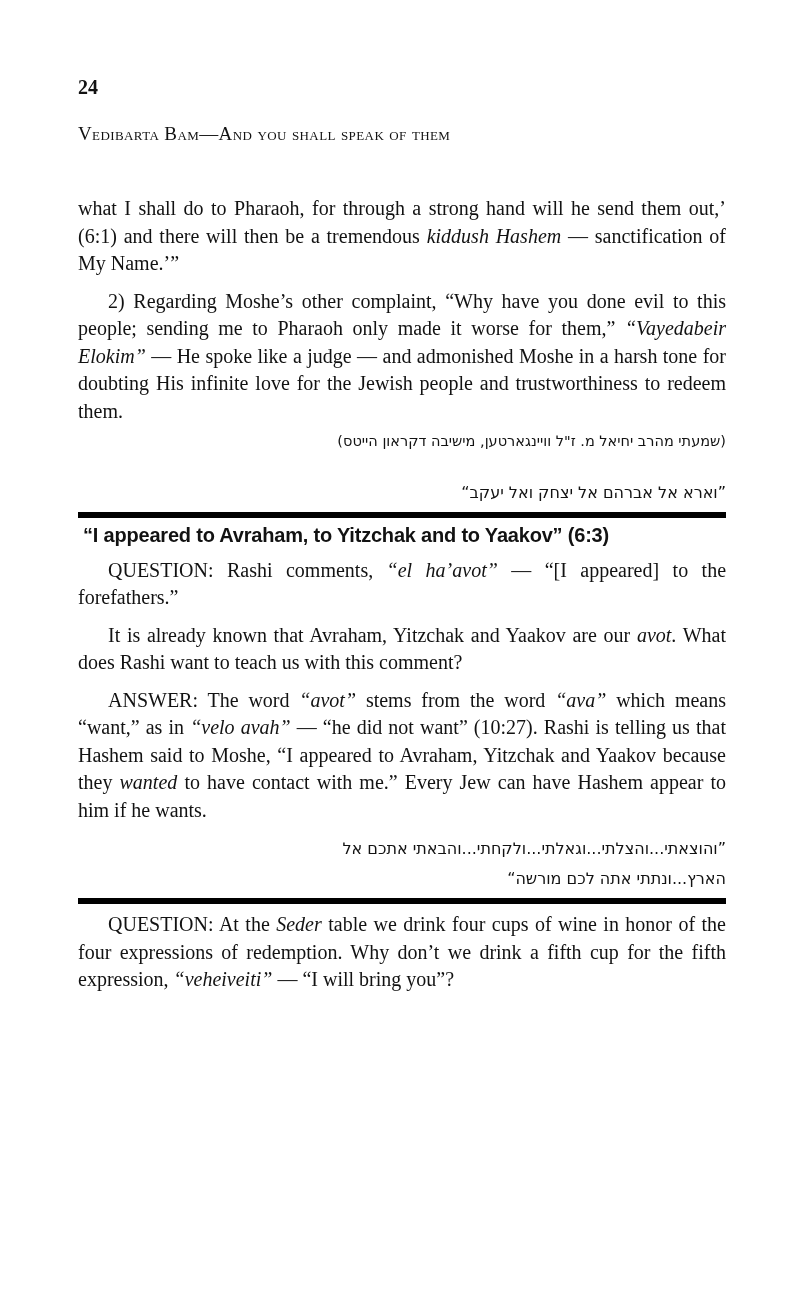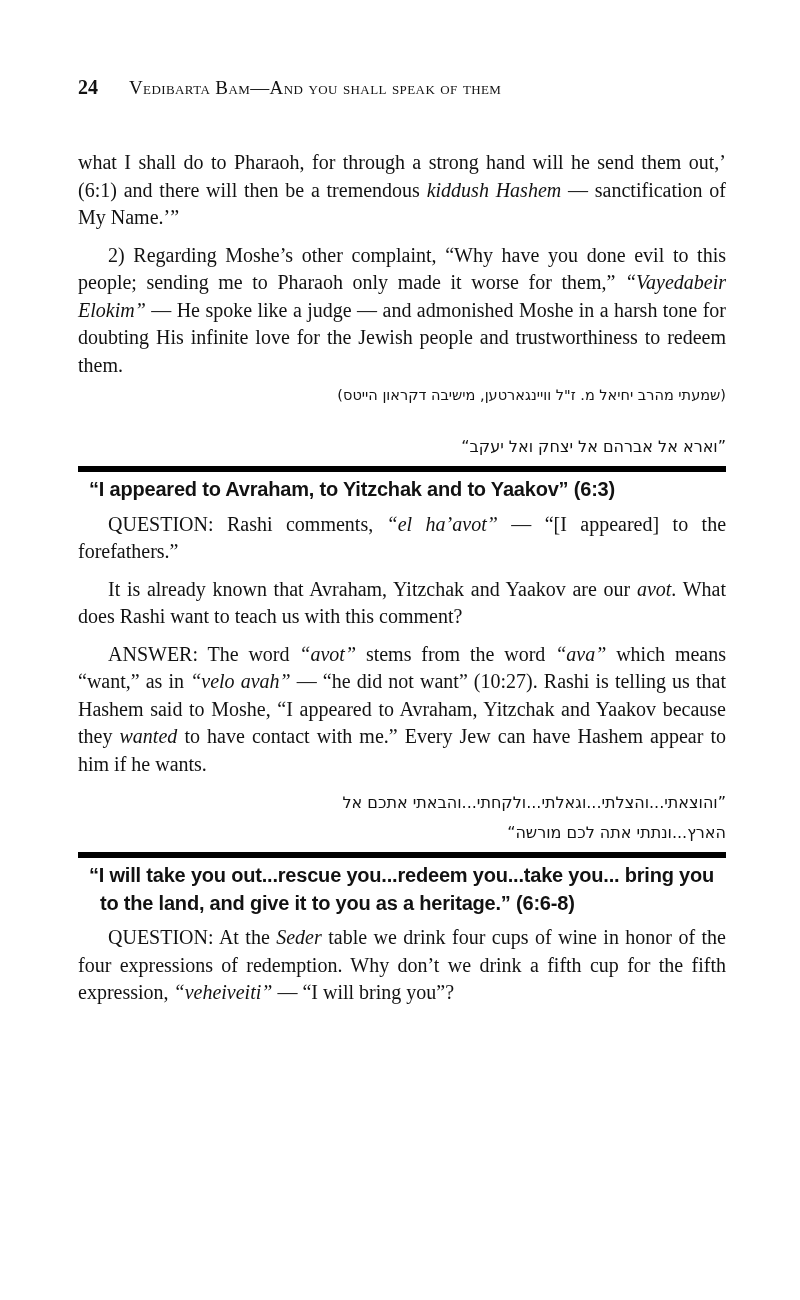--- a/index.html
+++ b/index.html
@@ -10,24 +10,25 @@
     background: #ffffff;
     color: #121212;
     overflow: hidden;
     box-sizing: border-box;
     padding: 76px 74px 0 78px;
     font-family: "Liberation Serif", "DejaVu Serif", serif;
   }
   
   .running-head {
     display: flex;
-    align-items: center;
-    gap: 31px;
+    align-items: flex-start;
+    gap: 24px;
     margin-bottom: 50px;
     white-space: nowrap;
+    flex-direction: column;
   }
   .pagenum {
     font-weight: bold;
     font-size: 20px;
   }
   .booktitle {
     font-variant: small-caps;
     font-size: 19px;
     letter-spacing: 0.4px;
   }
@@ -66,21 +67,21 @@
     background: #000;
     margin: 4px 0 4px 0;
   }
   .eng-title {
     font-family: "Liberation Sans", "DejaVu Sans", sans-serif;
     font-weight: bold;
     font-size: 20px;
     letter-spacing: -0.2px;
     line-height: 27.5px;
     text-indent: -11px;
-    margin-left: 22px;
+    margin-left: 16px;
   }
 </style>
 </head>
 <body>
 
 <div class="page">
 
   <div class="running-head">
     <span class="pagenum">24</span>
     <span class="booktitle">Vedibarta Bam—And you shall speak of them</span>
@@ -102,19 +103,18 @@
 
   <p class="body"><span>It is already known that Avraham, Yitzchak and Yaakov are our </span><em>avot</em><span>. What does Rashi want to teach us with this comment?</span></p>
 
   <p class="body"><span>ANSWER: The word </span><em>“avot”</em><span> stems from the word </span><em>“ava”</em><span> which means “want,” as in </span><em>“velo avah”</em><span> — “he did not want” (10:27). Rashi is telling us that Hashem said to Moshe, “I appeared to Avraham, Yitzchak and Yaakov because they </span><em>wanted</em><span> to have contact with me.” Every Jew can have Hashem appear to him if he wants.</span></p>
 
 
   <div class="section-head">
     <div class="heb-title" dir="rtl">”והוצאתי...והצלתי...וגאלתי...ולקחתי...והבאתי אתכם אל
 הארץ...ונתתי אתה לכם מורשה“</div>
     <div class="rule"></div>
-    <div class="eng-title">“I will take you out...rescue you...redeem you...take you... bring you to the land, and give it to you as a heritage.” (6:6-8)</div>
   </div>
 
   <p class="body"><span>QUESTION: At the </span><em>Seder</em><span> table we drink four cups of wine in honor of the four expressions of redemption. Why don’t we drink a fifth cup for the fifth expression, </span><em>“veheiveiti”</em><span> — “I will bring you”?</span></p>
 
 
 </div>
 
 </body></html>

